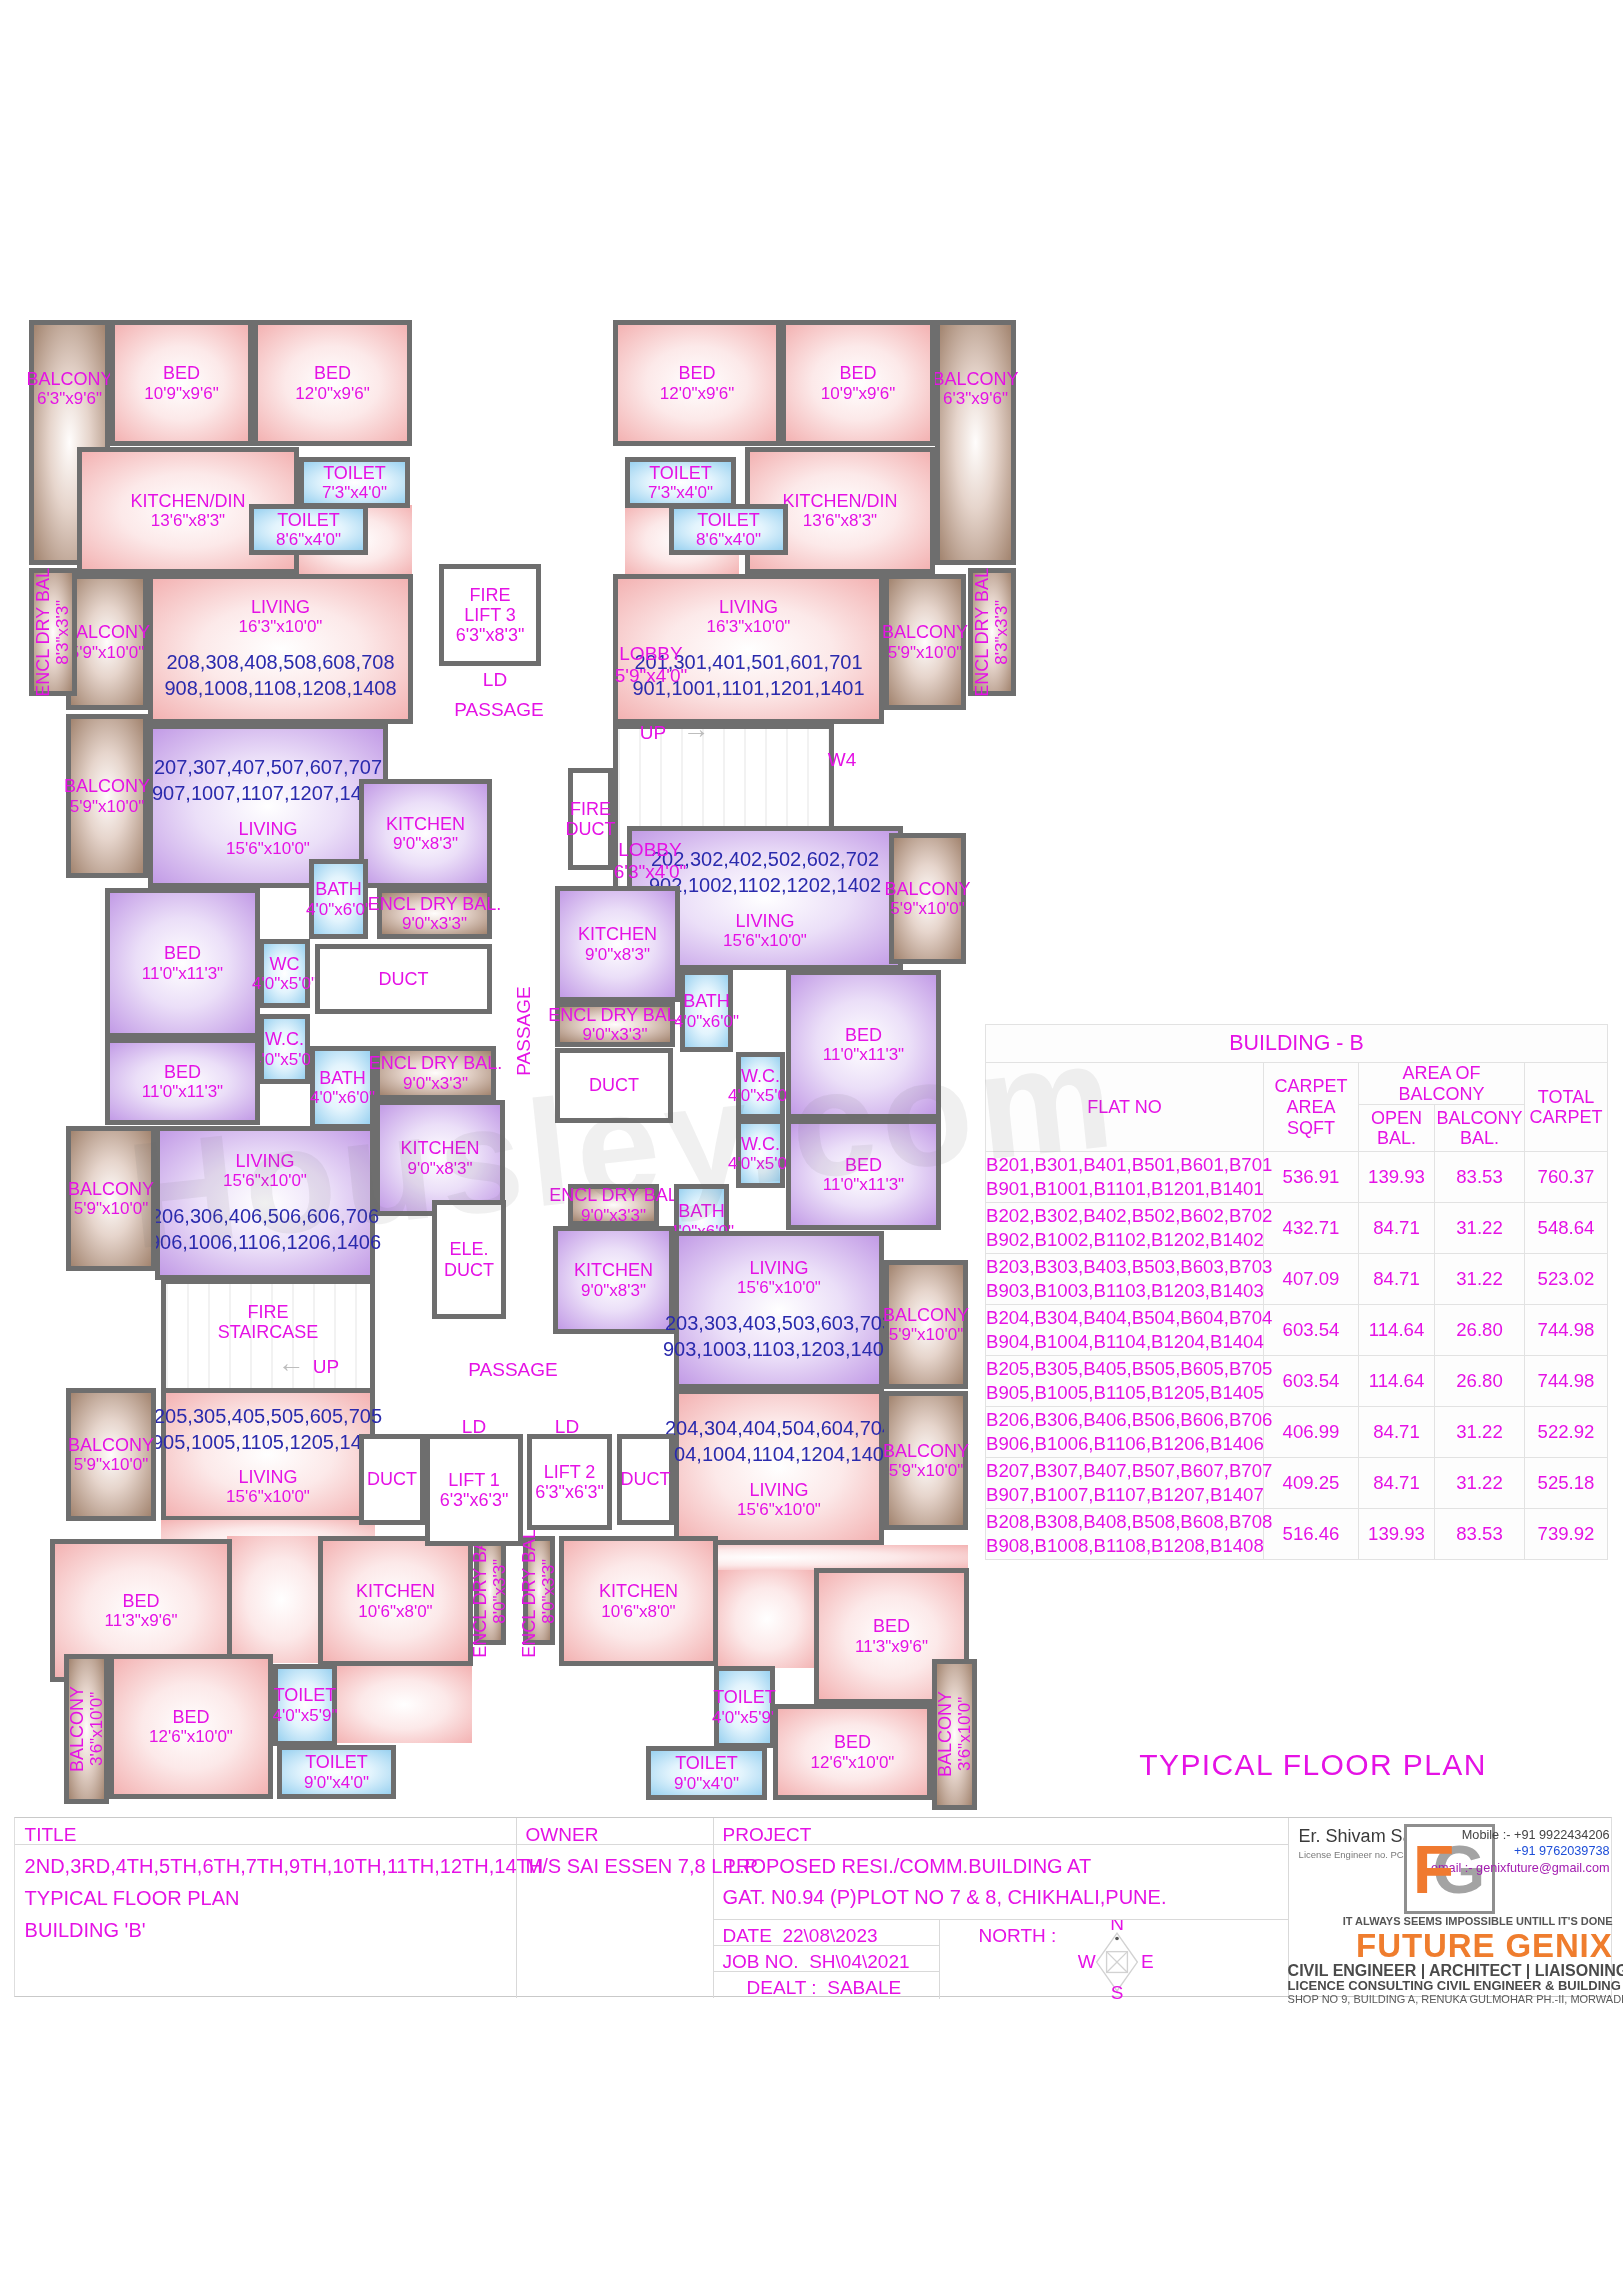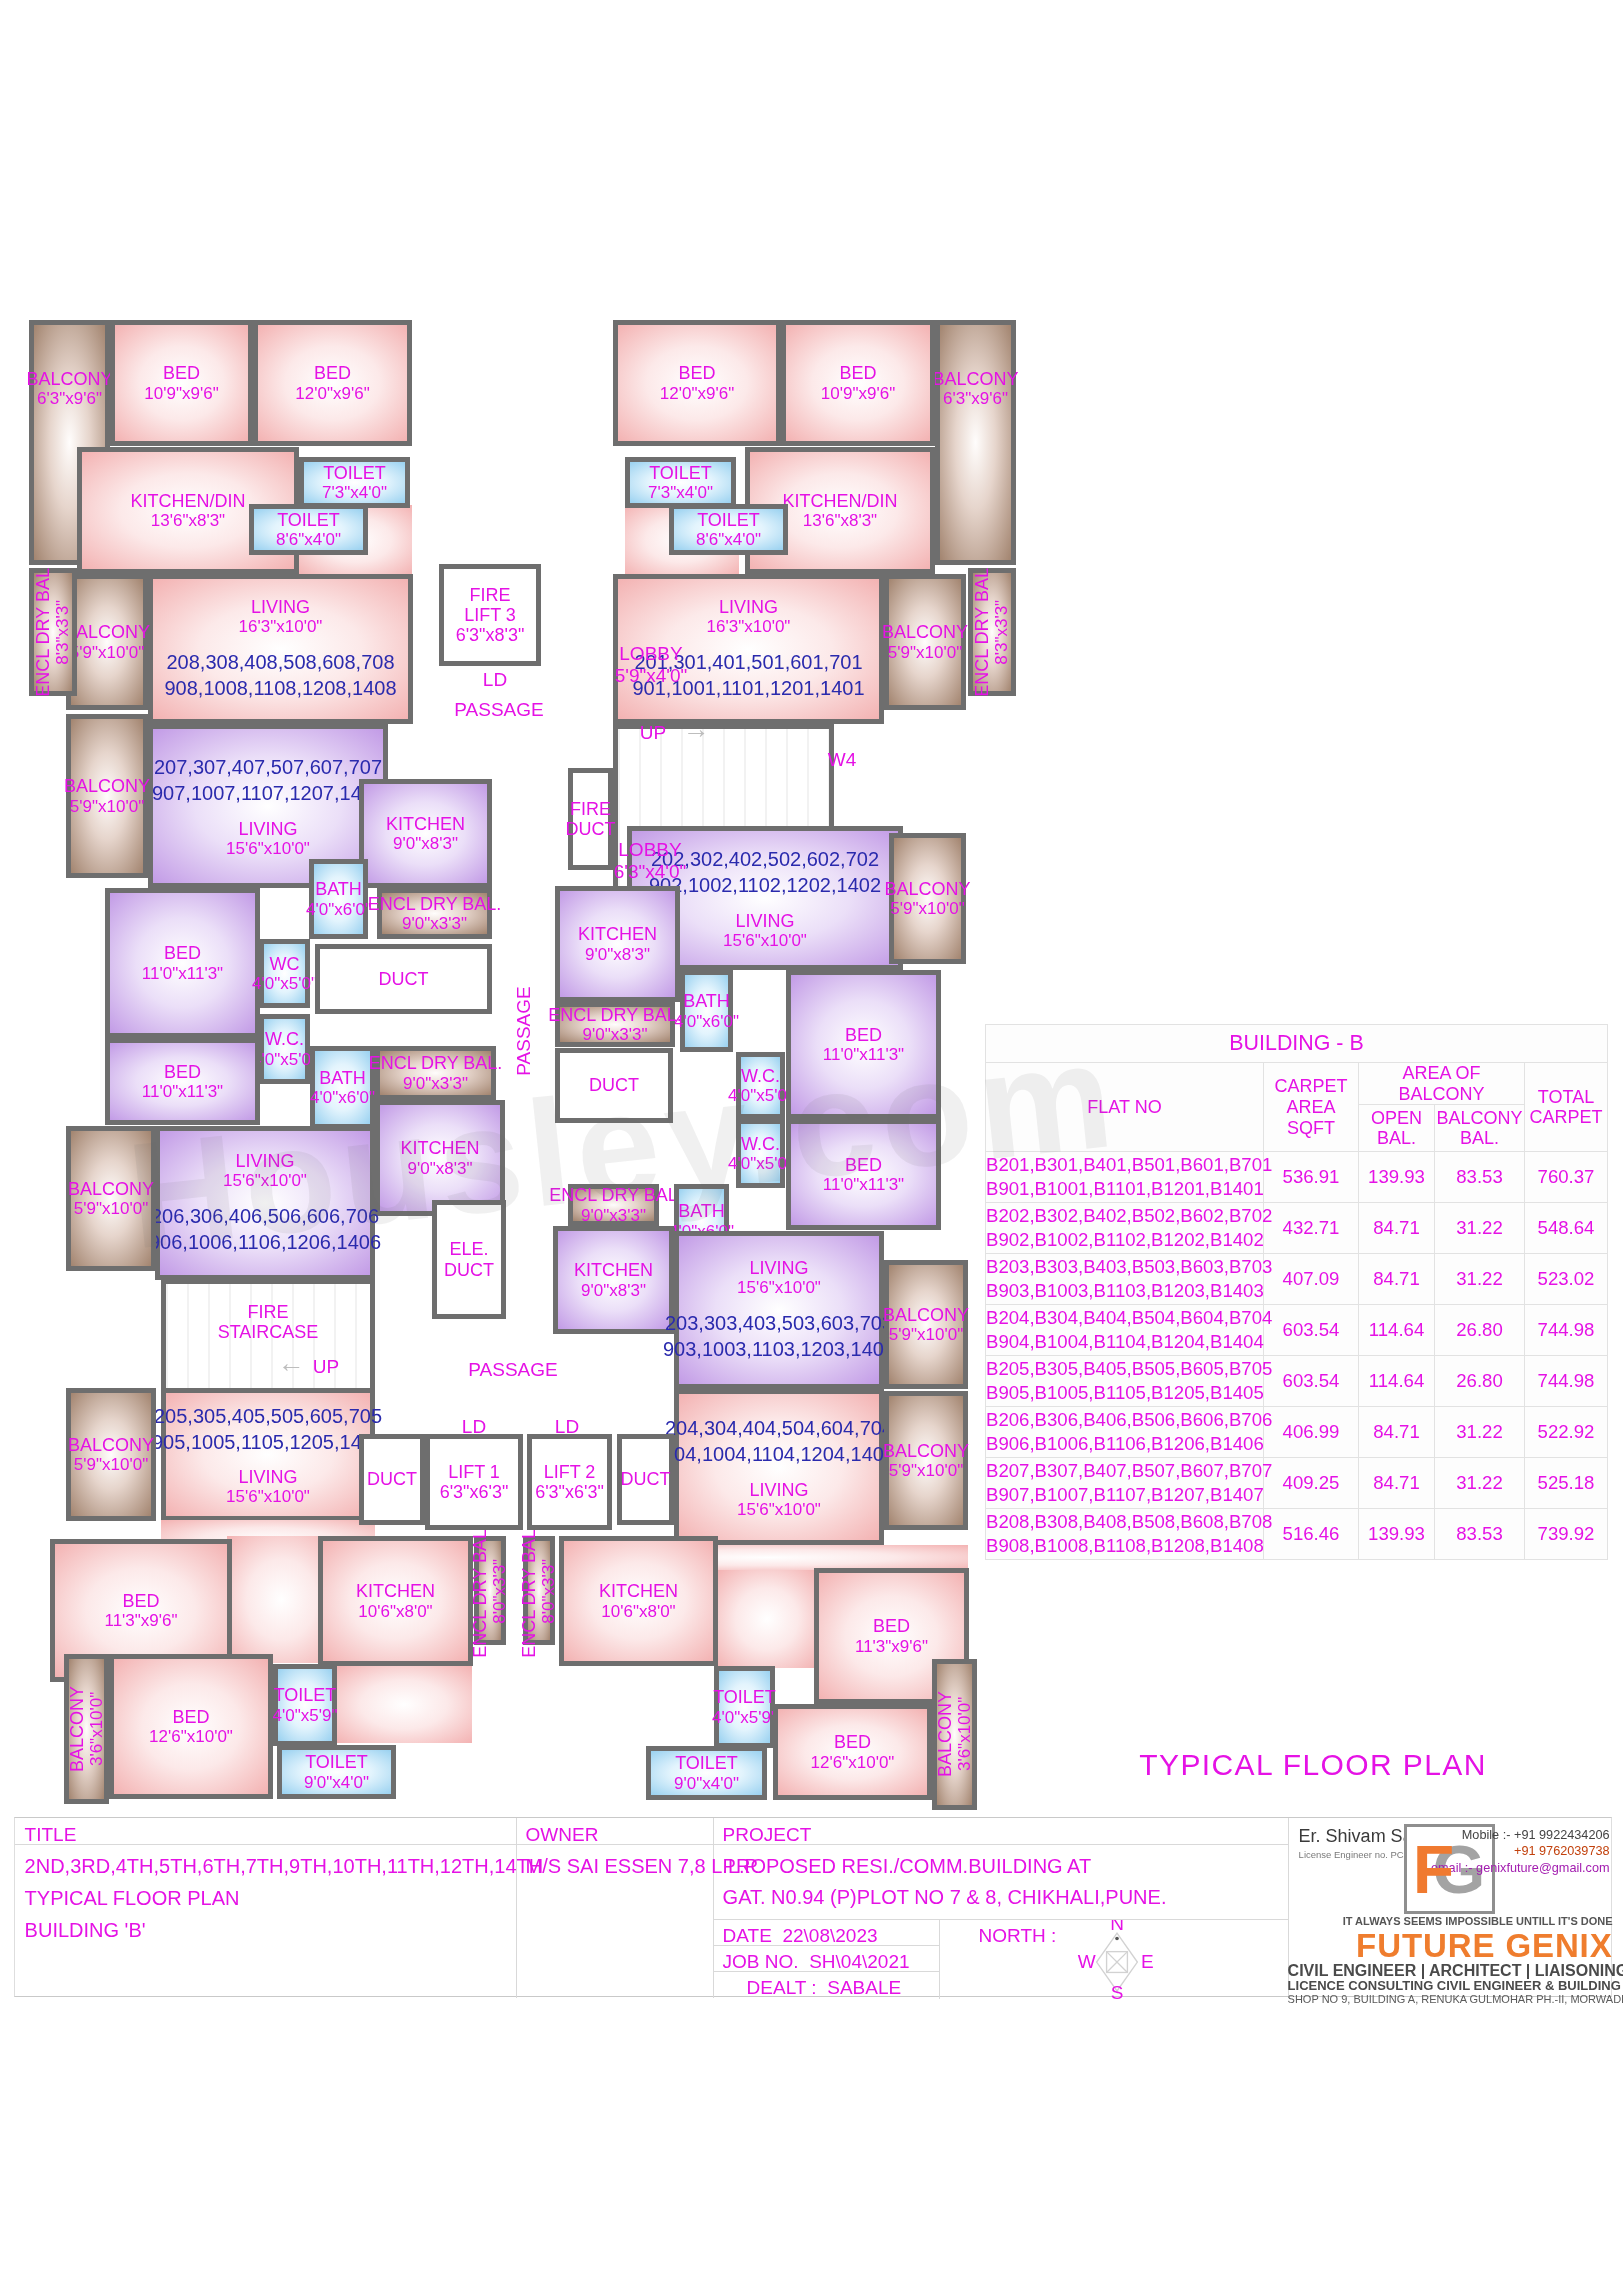--- a/index.html
+++ b/index.html
@@ -535,21 +535,21 @@
         <div class="room-label">TOILET</div>
         <div class="room-dims">9'0"x4'0"</div>
       </div>
     </div>
     <div class="room fill-tan" style="left: 932px; top: 1659px; width: 45px; height: 151px;">
       <div class="room-inner vert">
         <div class="room-label">BALCONY</div>
         <div class="room-dims">3'6"x10'0"</div>
       </div>
     </div>
-    <div class="room fill-white" style="left: 425px; top: 1434px; width: 98px; height: 96px;">
+    <div class="room fill-white" style="left: 425px; top: 1434px; width: 98px; height: 112px;">
       <div class="room-inner">
         <div class="room-label">LIFT 1</div>
         <div class="room-label">6'3"x6'3"</div>
       </div>
     </div>
     <div class="room fill-white" style="left: 527px; top: 1434px; width: 85px; height: 96px;">
       <div class="room-inner">
         <div class="room-label">LIFT 2</div>
         <div class="room-label">6'3"x6'3"</div>
       </div>
@@ -720,21 +720,21 @@
     <text x="95" y="174" text-anchor="middle" font-size="42" fill="#e512e5">S</text>
   </svg>
 
   <div class="tb-abs" style="left:1284px;top:8.2px;font-size:18px;color:#3a3a3a;">Er. Shivam Sabale</div>
   <div class="tb-abs" style="left:1284px;top:31px;font-size:9.5px;color:#7a7a7a;">License Engineer no. PCMC/LE/0745</div>
   <div id="fg-logo">
     <span class="f">F</span>
     <span class="g">G</span>
   </div>
   <div class="tb-abs" style="left:1595px;top:10px;font-size:12.7px;color:#444;transform:translateX(-100%);">Mobile :- +91 9922434206</div>
-  <div class="tb-abs" style="left:1595px;top:26px;font-size:12.7px;color:#c2410c;transform:translateX(-100%);text-align:right;">+91 9762039738</div>
+  <div class="tb-abs" style="left:1595px;top:26px;font-size:12.7px;color:#1d4ed8;transform:translateX(-100%);text-align:right;">+91 9762039738</div>
   <div class="tb-abs" style="left:1595px;top:43px;font-size:12.7px;color:#a21caf;transform:translateX(-100%);">email :- genixfuture@gmail.com</div>
   <div class="tb-abs firm-center" style="top:97px;font-size:11px;font-weight:700;color:#555;">IT ALWAYS SEEMS IMPOSSIBLE UNTILL IT'S DONE</div>
   <div class="tb-abs firm-center" style="top:109px;font-size:33px;font-weight:700;color:#ef7d2e;letter-spacing:0.9px;">FUTURE GENIX</div>
   <div class="tb-abs firm-center" style="top:144px;font-size:16px;font-weight:700;color:#4a4a4a;">CIVIL ENGINEER | ARCHITECT | LIAISONING</div>
   <div class="tb-abs firm-center" style="top:160px;font-size:13px;font-weight:700;color:#4a4a4a;">LICENCE CONSULTING CIVIL ENGINEER &amp; BUILDING DESIGNER</div>
   <div class="tb-abs firm-center" style="top:175px;font-size:11px;color:#5a5a5a;">SHOP NO 9, BUILDING A, RENUKA GULMOHAR PH.-II, MORWADI, PIMPRI, PUNE-411018.</div>
 </div>
 
 
 </body></html>

